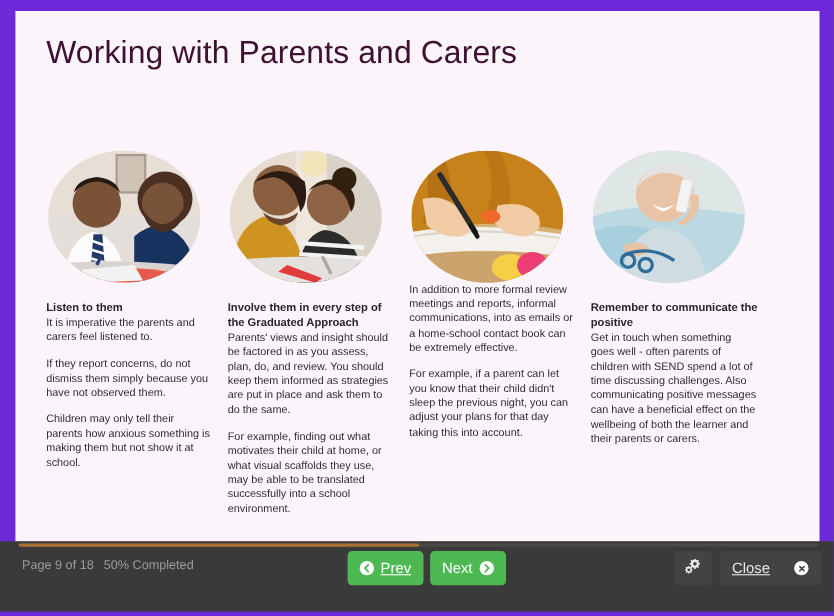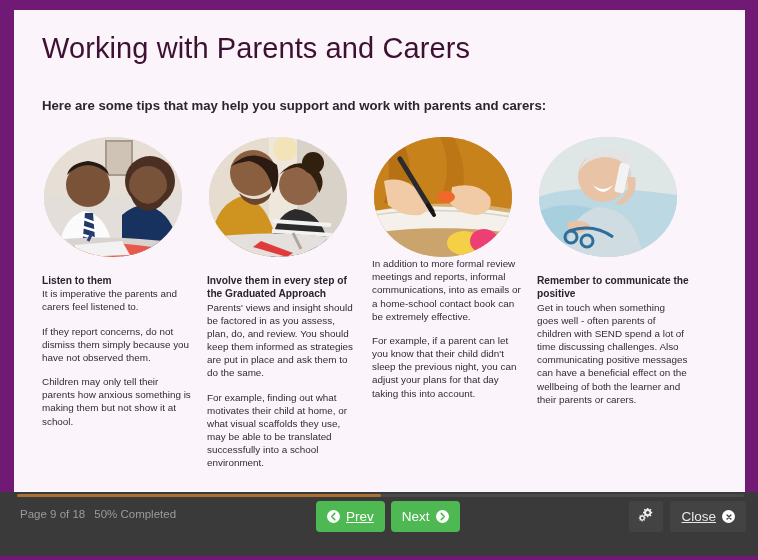--- a/index.html
+++ b/index.html
@@ -12,21 +12,21 @@
     background: #3a3a3a;
     font-family: "Liberation Sans", sans-serif;
     overflow: hidden;
     position: relative;
   }
 
   
   #player-frame {
     position: absolute;
     inset: 0;
-    background: #701a75;
+    background: #6d28d9;
   }
 
   
   #slide-panel {
     position: absolute;
     left: 14px;
     top: 10px;
     width: 731px;
     height: 485px;
     background: #fbf4fa;
@@ -181,21 +181,21 @@
     border: none;
     border-radius: 3px;
     height: 31px;
     display: flex;
     align-items: center;
     justify-content: center;
     color: #e8e8e8;
     font-size: 13.5px;
     font-family: "Liberation Sans", sans-serif;
     cursor: pointer;
-    gap: 6px;
+    gap: 22px;
   }
   #settings-button { width: 34px; }
   #close-button { padding: 0 11px; }
   #close-button .lbl { text-decoration: underline; }
   .x-circ {
     width: 13px;
     height: 13px;
     border-radius: 50%;
     background: #ffffff;
     color: #434343;
@@ -209,21 +209,20 @@
 </style>
 </head>
 <body>
 
 <div id="player-frame">
 
   <div id="slide-panel">
 
     <div id="slide-title">Working with Parents and Carers</div>
 
-    <div id="slide-subtitle">Here are some tips that may help you support and work with parents and carers:</div>
 
     <div id="tips-row">
 
       <div class="tip-card">
         <div class="tip-photo">
           <svg viewBox="0 0 138 120" preserveAspectRatio="xMidYMid slice" aria-hidden="true">
             <rect x="0" y="0" width="138" height="120" fill="#efe9e3"></rect>
             <rect x="0" y="0" width="138" height="60" fill="#e7ded5"></rect>
             <rect x="62" y="4" width="26" height="34" fill="#cfc3b6" stroke="#a99b8c" stroke-width="2"></rect>
             <rect x="0" y="58" width="138" height="62" fill="#e3ded9"></rect>

